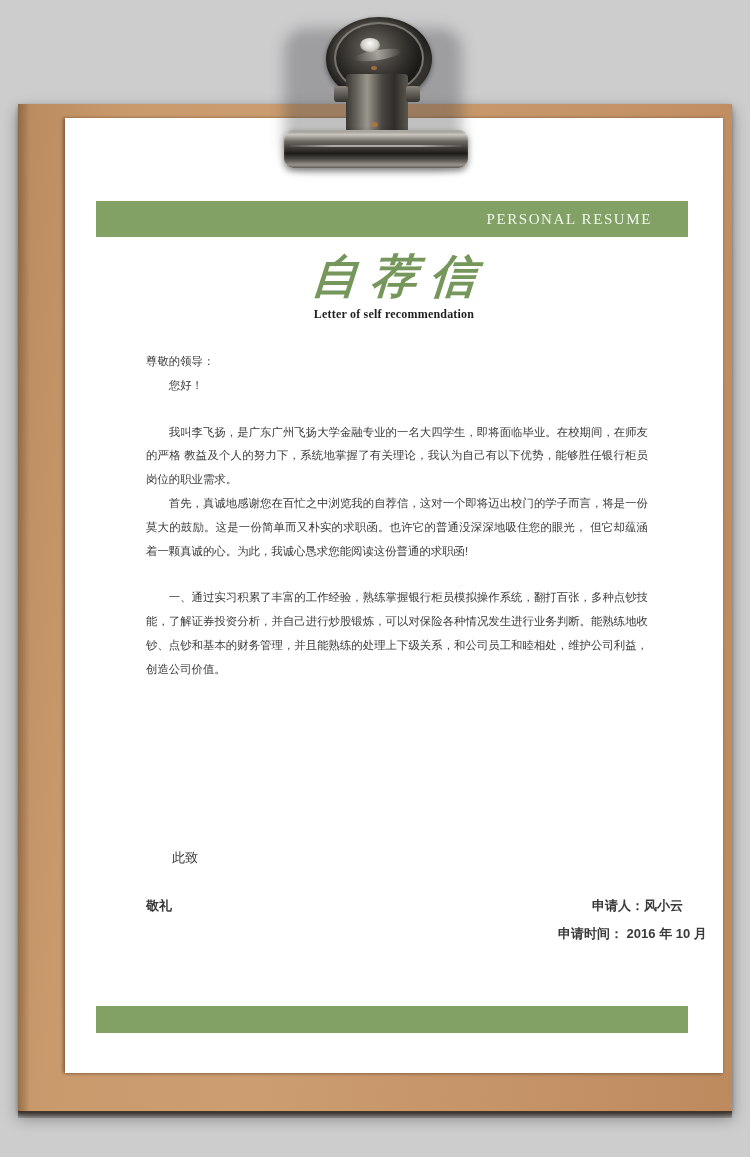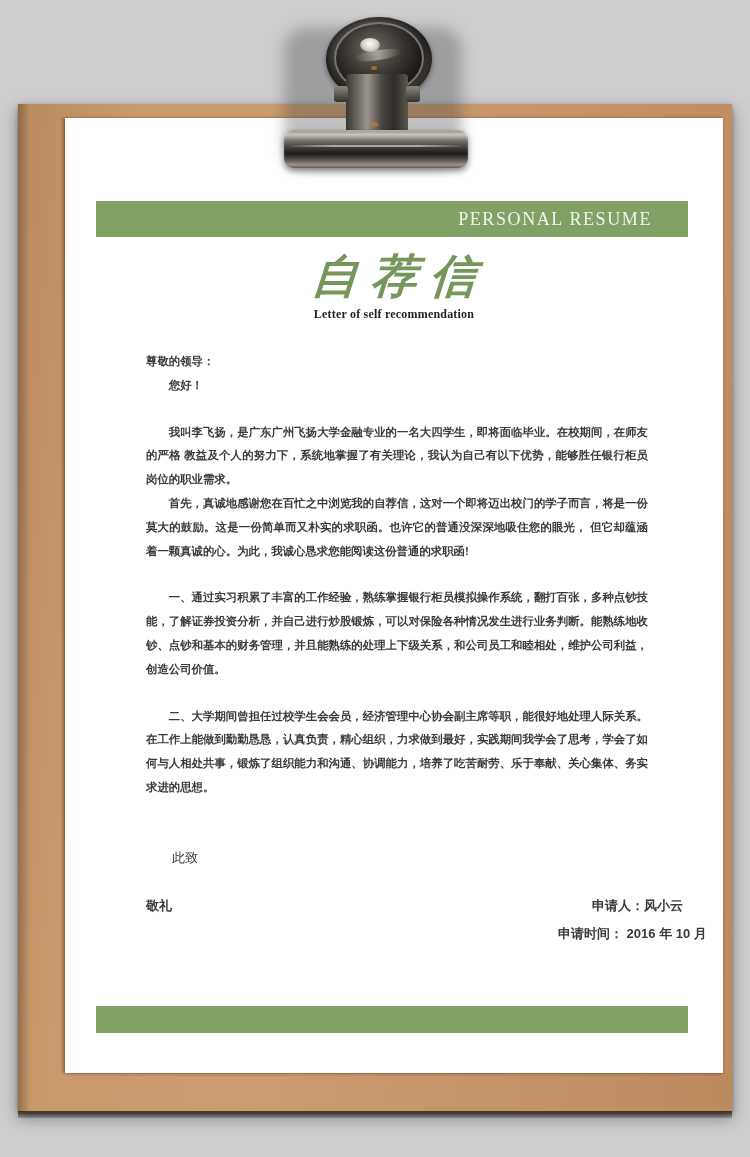--- a/index.html
+++ b/index.html
@@ -77,21 +77,21 @@
     top: 888px;
     width: 592px;
     height: 27px;
   }
   #personal-resume-label {
     position: absolute;
     right: 36px;
     top: 50%;
     transform: translateY(-50%);
     font-family: "Liberation Serif", "DejaVu Serif", serif;
-    font-size: 18px;
+    font-size: 15px;
     letter-spacing: 1.6px;
     color: #f2f5ee;
     white-space: nowrap;
   }
 
   
   #title-block {
     position: absolute;
     left: 0; right: 0;
     top: 132px;
@@ -123,21 +123,21 @@
     position: absolute;
     left: 81px;
     top: 232px;
     width: 502px;
     font-size: 11.4px;
     line-height: 23.8px;
     color: #3a3a3a;
     text-align: justify;
     text-justify: inter-ideograph;
   }
-  #letter-body p { margin: 0; font-weight: bold; }
+  #letter-body p { margin: 0; }
   .indent-1 { text-indent: 2em; }
   .para-gap { margin-top: 23px !important; }
 
   
   #closing-block {
     position: absolute;
     left: 81px;
     top: 728px;
     width: 502px;
     font-size: 13px;
@@ -279,21 +279,20 @@
       <div id="doc-title-cn">自荐信</div>
       <div id="doc-title-en">Letter of self recommendation</div>
     </div>
 
     <div id="letter-body">
       <p>尊敬的领导：</p>
       <p class="indent-1">您好！</p>
       <p class="indent-1 para-gap">我叫李飞扬，是广东广州飞扬大学金融专业的一名大四学生，即将面临毕业。在校期间，在师友的严格 教益及个人的努力下，系统地掌握了有关理论，我认为自己有以下优势，能够胜任银行柜员岗位的职业需求。</p>
       <p class="indent-1">首先，真诚地感谢您在百忙之中浏览我的自荐信，这对一个即将迈出校门的学子而言，将是一份莫大的鼓励。这是一份简单而又朴实的求职函。也许它的普通没深深地吸住您的眼光， 但它却蕴涵着一颗真诚的心。为此，我诚心恳求您能阅读这份普通的求职函!</p>
       <p class="indent-1 para-gap">一、通过实习积累了丰富的工作经验，熟练掌握银行柜员模拟操作系统，翻打百张，多种点钞技能，了解证券投资分析，并自己进行炒股锻炼，可以对保险各种情况发生进行业务判断。能熟练地收钞、点钞和基本的财务管理，并且能熟练的处理上下级关系，和公司员工和睦相处，维护公司利益，创造公司价值。</p>
-      <p class="indent-1 para-gap">二、大学期间曾担任过校学生会会员，经济管理中心协会副主席等职，能很好地处理人际关系。在工作上能做到勤勤恳恳，认真负责，精心组织，力求做到最好，实践期间我学会了思考，学会了如何与人相处共事，锻炼了组织能力和沟通、协调能力，培养了吃苦耐劳、乐于奉献、关心集体、务实求进的思想。</p>
     </div>
 
     <div id="closing-block">
       <div id="closing-ci-zhi">此致</div>
       <div id="closing-row">
         <span id="closing-jing-li">敬礼</span>
         <span id="applicant-line">申请人：风小云</span>
         <span id="date-line">申请时间： 2016 年 10 月</span>
       </div>
     </div>

